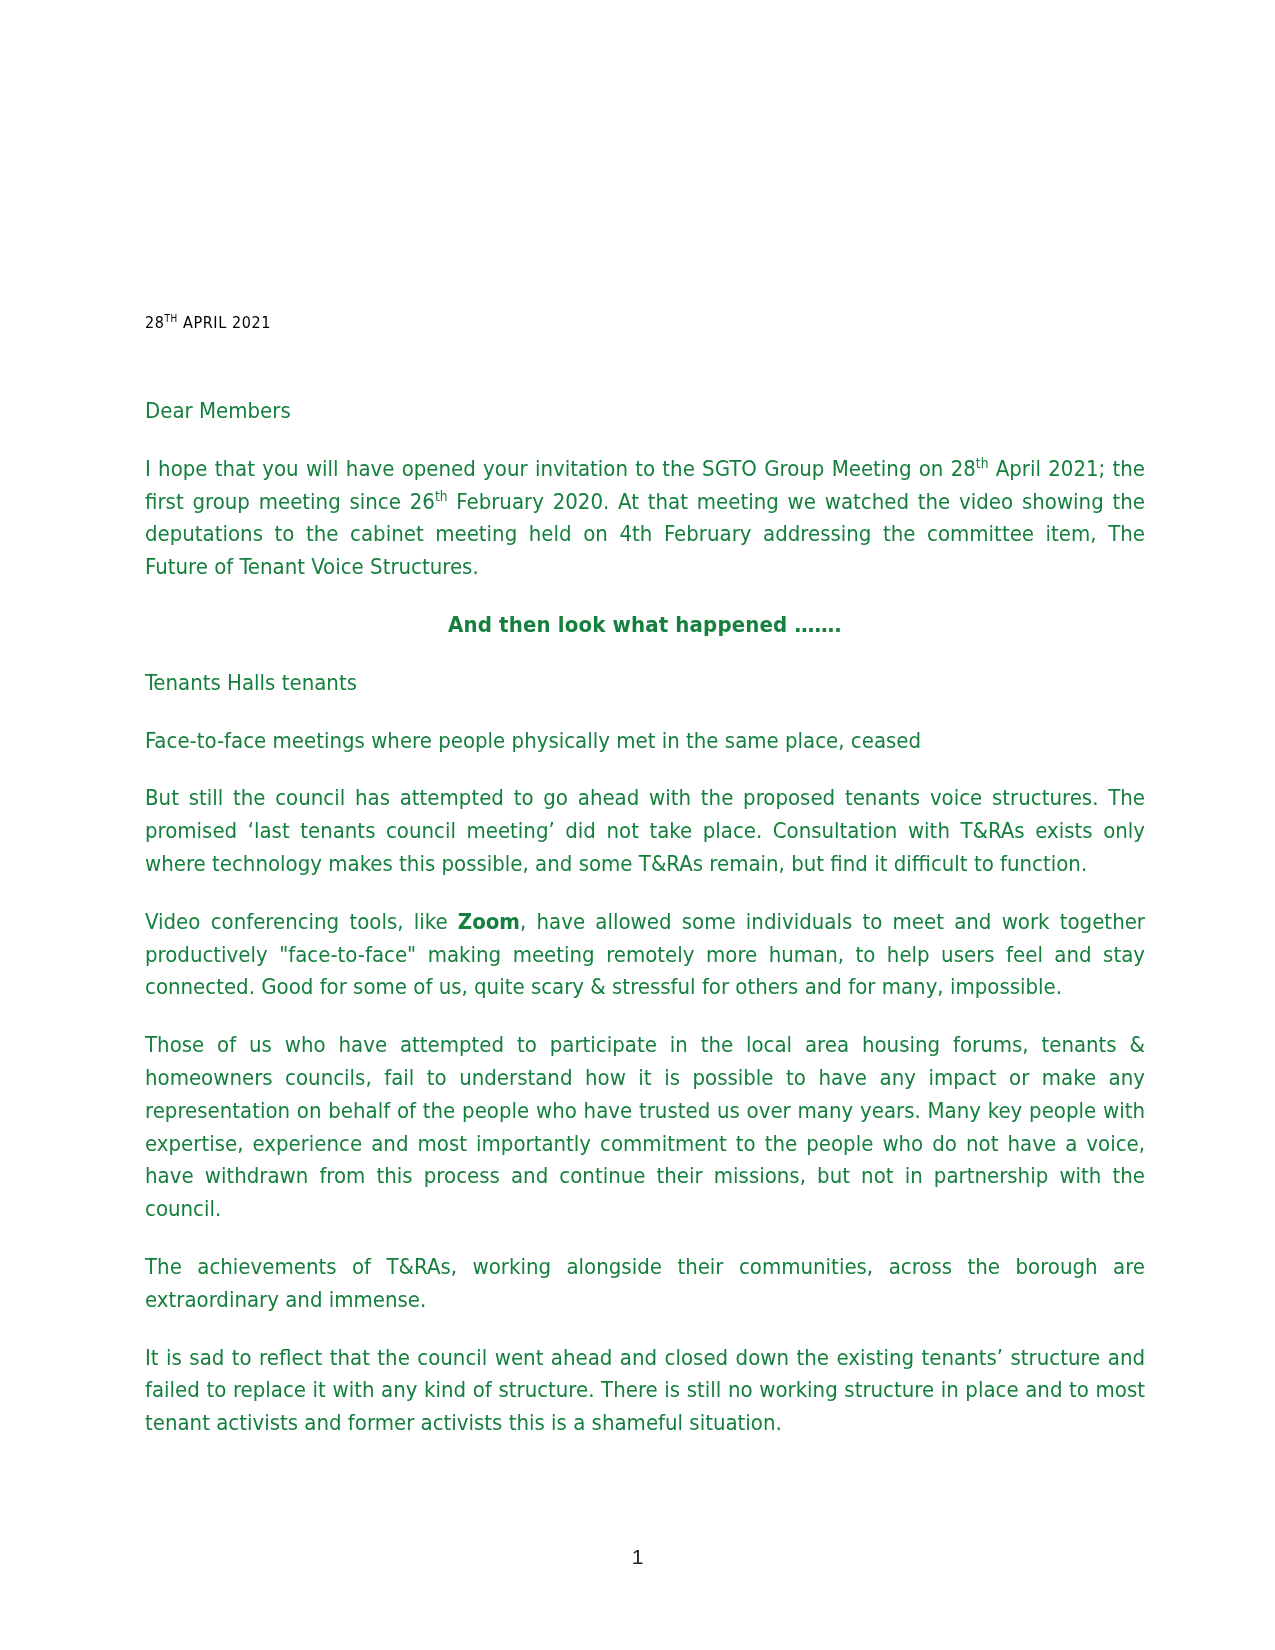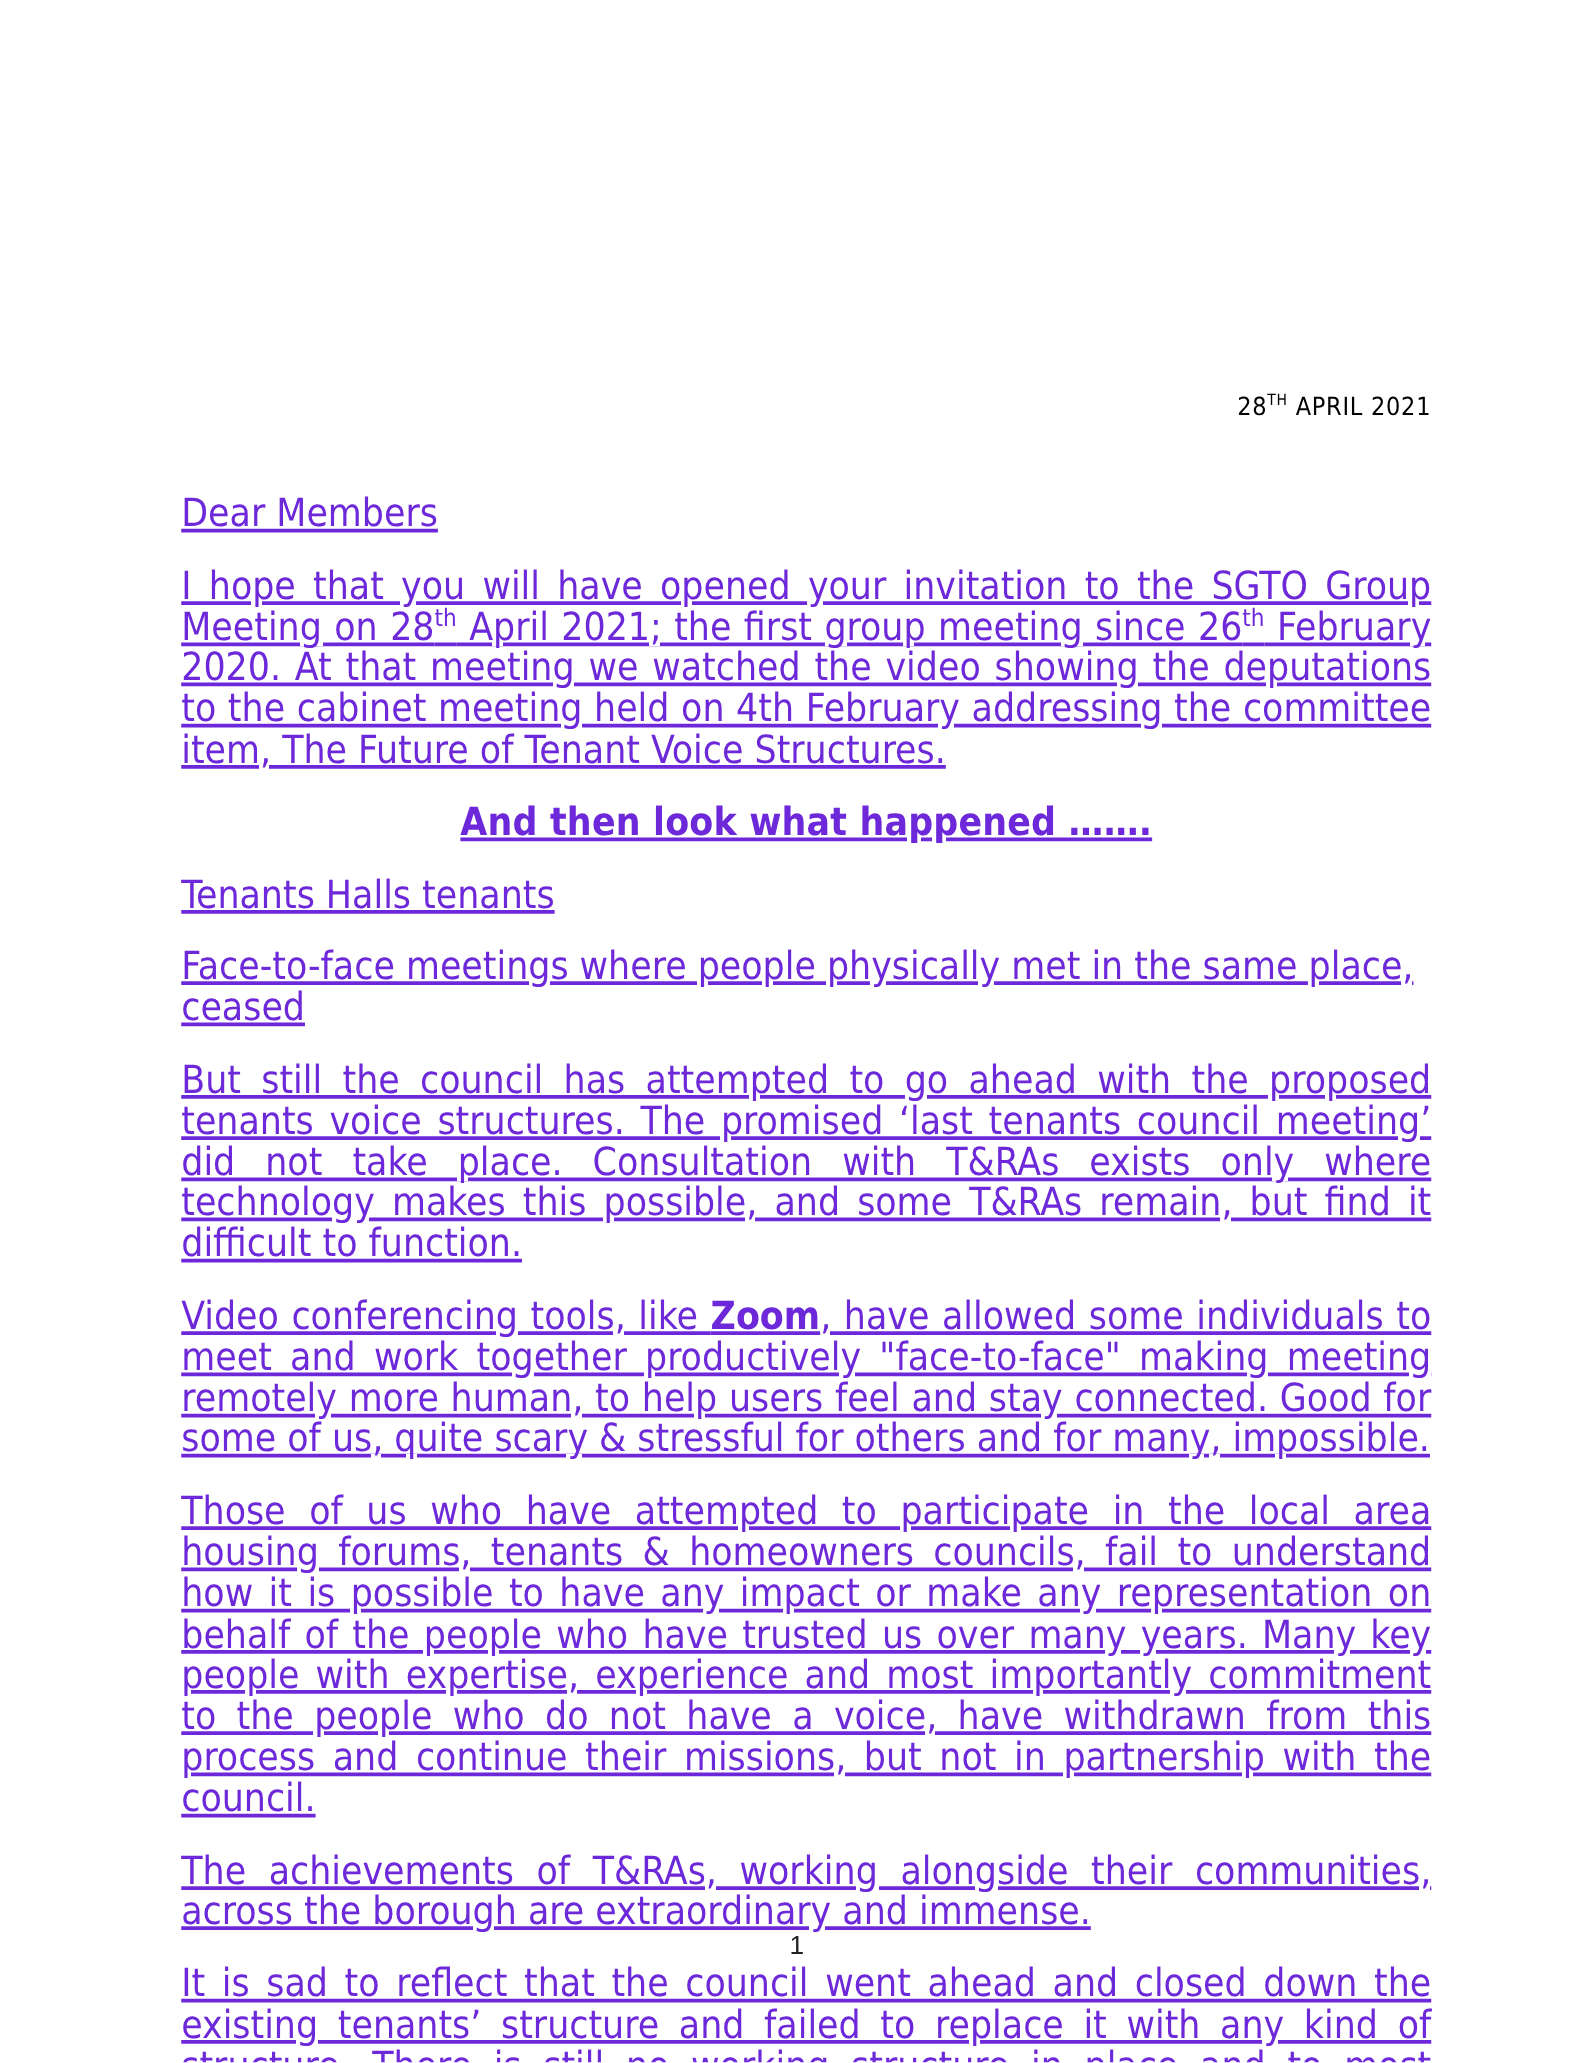--- a/index.html
+++ b/index.html
@@ -67,51 +67,49 @@
     transform: scaleX(0.96);
     transform-origin: center center;
   }
 
   
   .date-line {
     position: absolute;
     left: 145px;
     top: 312px;
     width: 1000px;
-    text-align: right;
     font-family: "Liberation Sans Narrow", "DejaVu Sans Condensed", "Liberation Sans", sans-serif;
-    font-size: 20px;
+    font-size: 16px;
     line-height: 1.35;
     color: #000000;
     letter-spacing: 0.6px;
   }
   .date-line sup {
     font-size: 0.62em;
     vertical-align: super;
     line-height: 0;
   }
 
   
   .body-block {
     position: absolute;
     left: 145px;
     top: 395px;
     width: 1000px;
   }
   p.para {
     margin: 0 0 25px 0;
     font-family: "Liberation Sans Narrow", "DejaVu Sans Condensed", "Liberation Sans", sans-serif;
-    font-size: 31px;
+    font-size: 22px;
     line-height: 32.8px;
-    color: #6d28d9;
+    color: #15803d;
     text-align: justify;
     text-justify: inter-word;
     -webkit-hyphens: none;
     hyphens: none;
-    text-decoration: underline;
   }
   p.para.last { margin-bottom: 12px; }
   p.para.flush { text-align: left; }
   p.para.strong-head {
     font-weight: bold;
     text-align: center;
     letter-spacing: 0.15px;
   }
   p.para sup {
     font-size: 0.62em;

